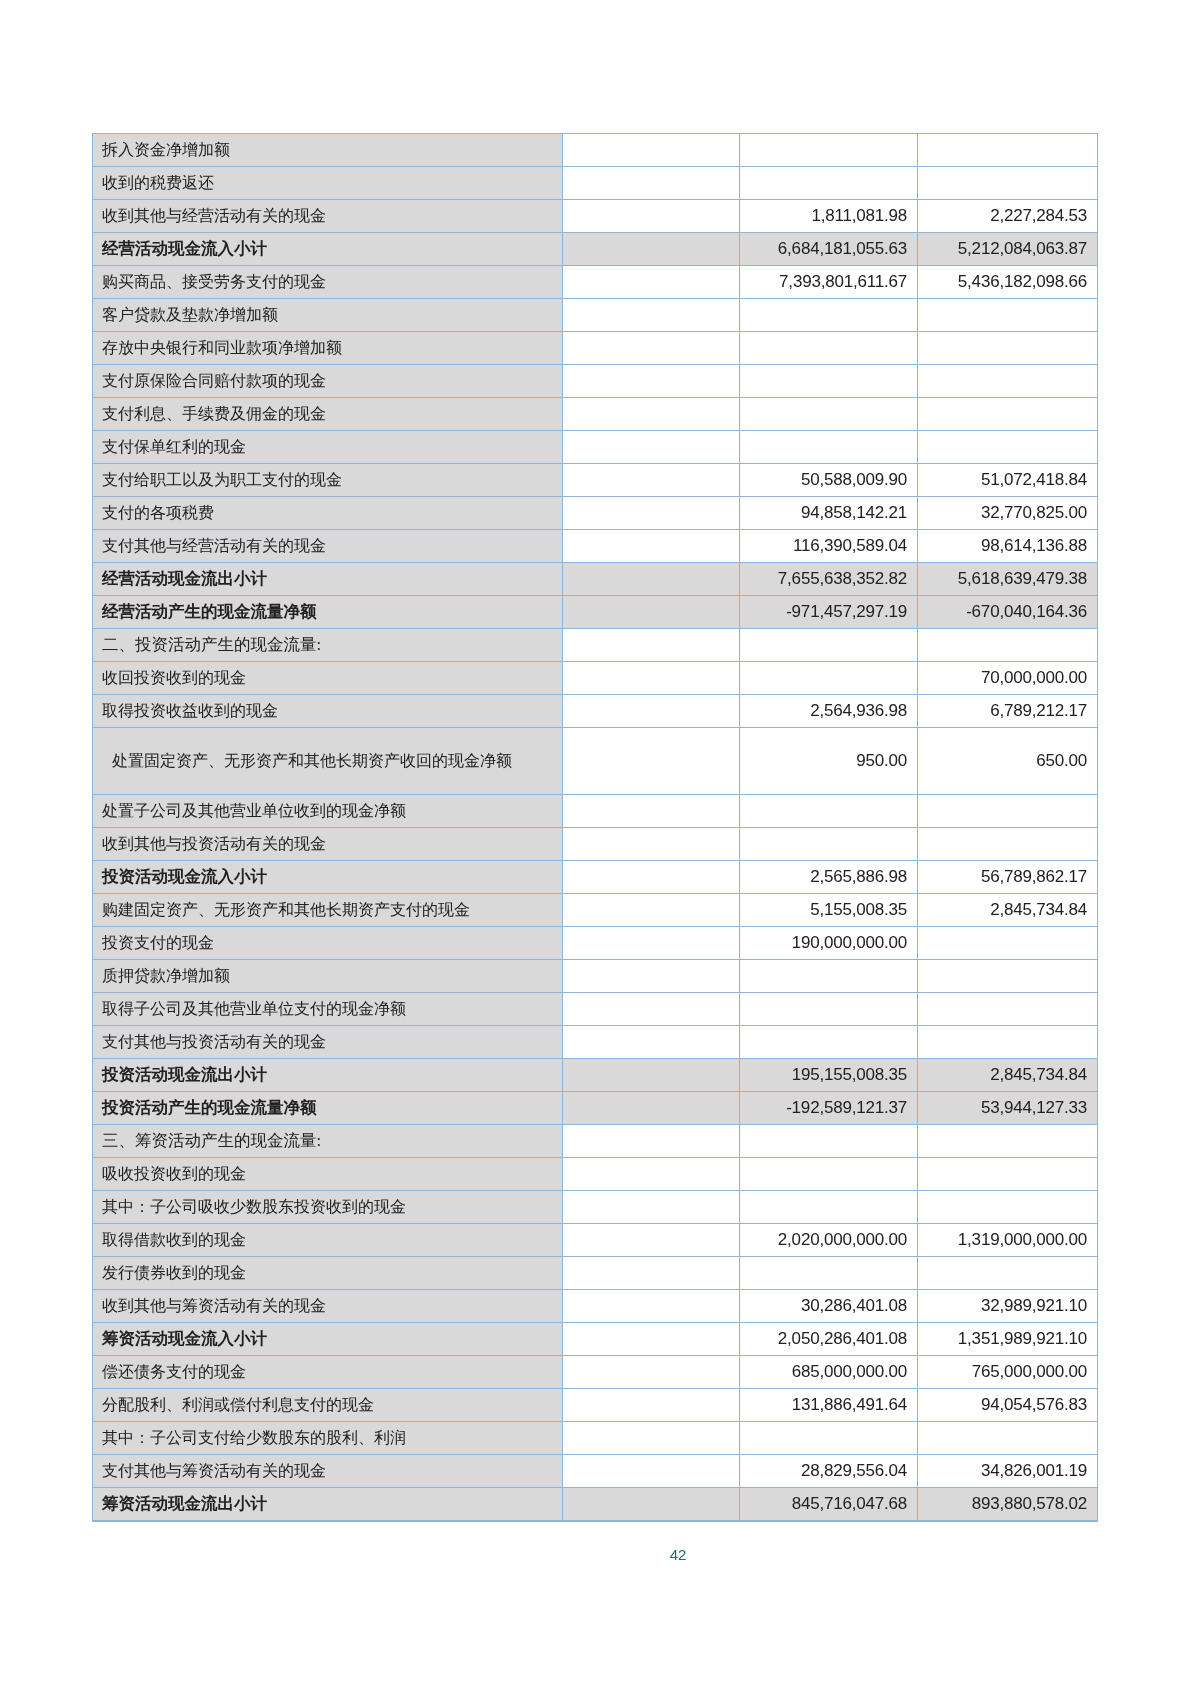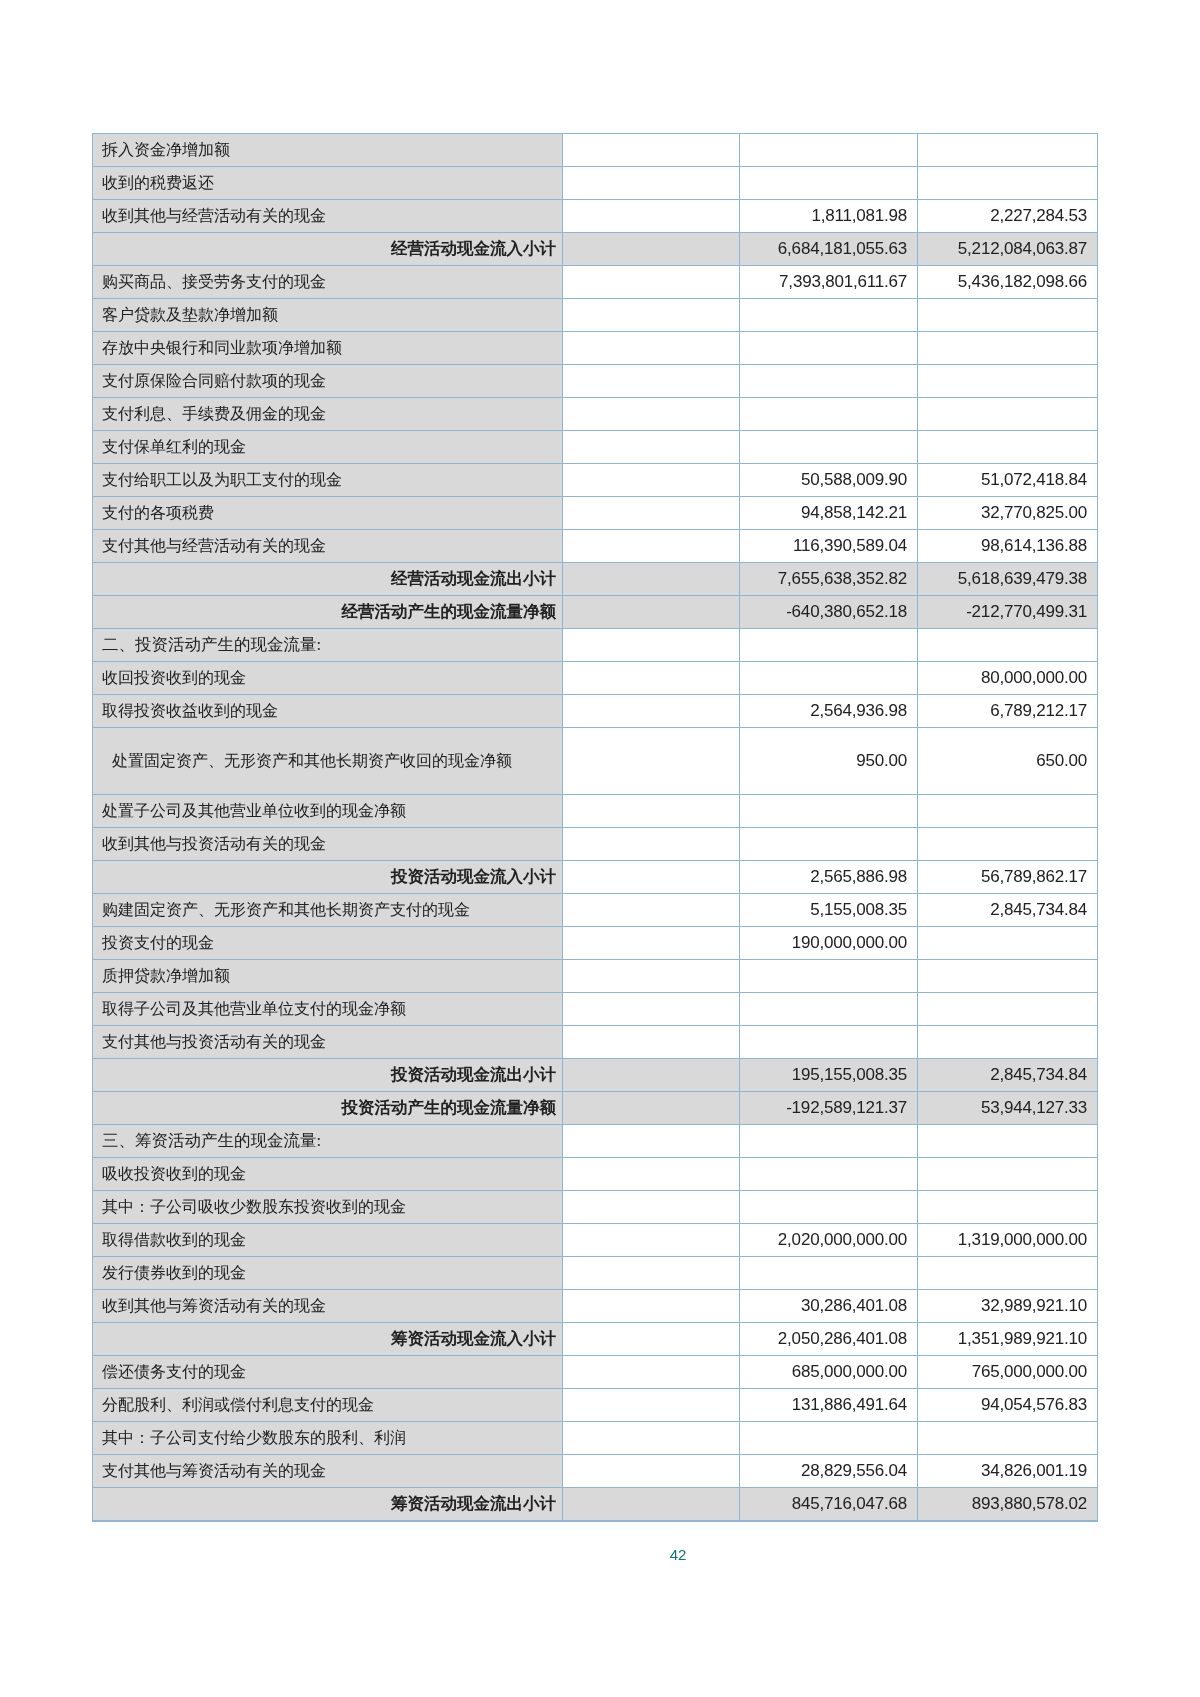--- a/index.html
+++ b/index.html
@@ -40,21 +40,21 @@
     background:#ffffff;
     text-align:right;
     padding:0 10px 0 2px;
     font-family:"Liberation Sans", sans-serif;
     font-size:17px;
     letter-spacing:-0.2px;
   }
   tr.row-subtotal td{background:var(--shaded-cell);}
   tr.row-subtotal td.c-label,
   tr.row-subtotal-light td.c-label{
-    text-align:right;font-weight:700;font-size:16.5px;
+    text-align:left;font-weight:700;font-size:16.5px;
   }
   tr.row-section td.c-label{font-weight:400;font-size:16.5px;}
   .pagenum{
     position:absolute;top:1546px;left:578px;width:200px;
     text-align:center;
     font-family:"Liberation Sans", sans-serif;
     font-size:15px;color:#0f766e;
   }
 </style>
 </head>
@@ -149,34 +149,34 @@
         </tr>
         <tr class="row-subtotal">
           <td class="c-label">经营活动现金流出小计</td>
           <td class="c-note"></td>
           <td class="c-val">7,655,638,352.82</td>
           <td class="c-val">5,618,639,479.38</td>
         </tr>
         <tr class="row-subtotal">
           <td class="c-label">经营活动产生的现金流量净额</td>
           <td class="c-note"></td>
-          <td class="c-val">-640,380,652.18</td>
-          <td class="c-val">-212,770,499.31</td>
+          <td class="c-val">-971,457,297.19</td>
+          <td class="c-val">-670,040,164.36</td>
         </tr>
         <tr class="row-section">
           <td class="c-label">二、投资活动产生的现金流量:</td>
           <td class="c-note"></td>
           <td class="c-val"></td>
           <td class="c-val"></td>
         </tr>
         <tr class="row-item">
           <td class="c-label">收回投资收到的现金</td>
           <td class="c-note"></td>
           <td class="c-val"></td>
-          <td class="c-val">80,000,000.00</td>
+          <td class="c-val">70,000,000.00</td>
         </tr>
         <tr class="row-item">
           <td class="c-label">取得投资收益收到的现金</td>
           <td class="c-note"></td>
           <td class="c-val">2,564,936.98</td>
           <td class="c-val">6,789,212.17</td>
         </tr>
         <tr class="row-item tall">
           <td class="c-label">处置固定资产、无形资产和其他长期资产收回的现金净额</td>
           <td class="c-note"></td>

